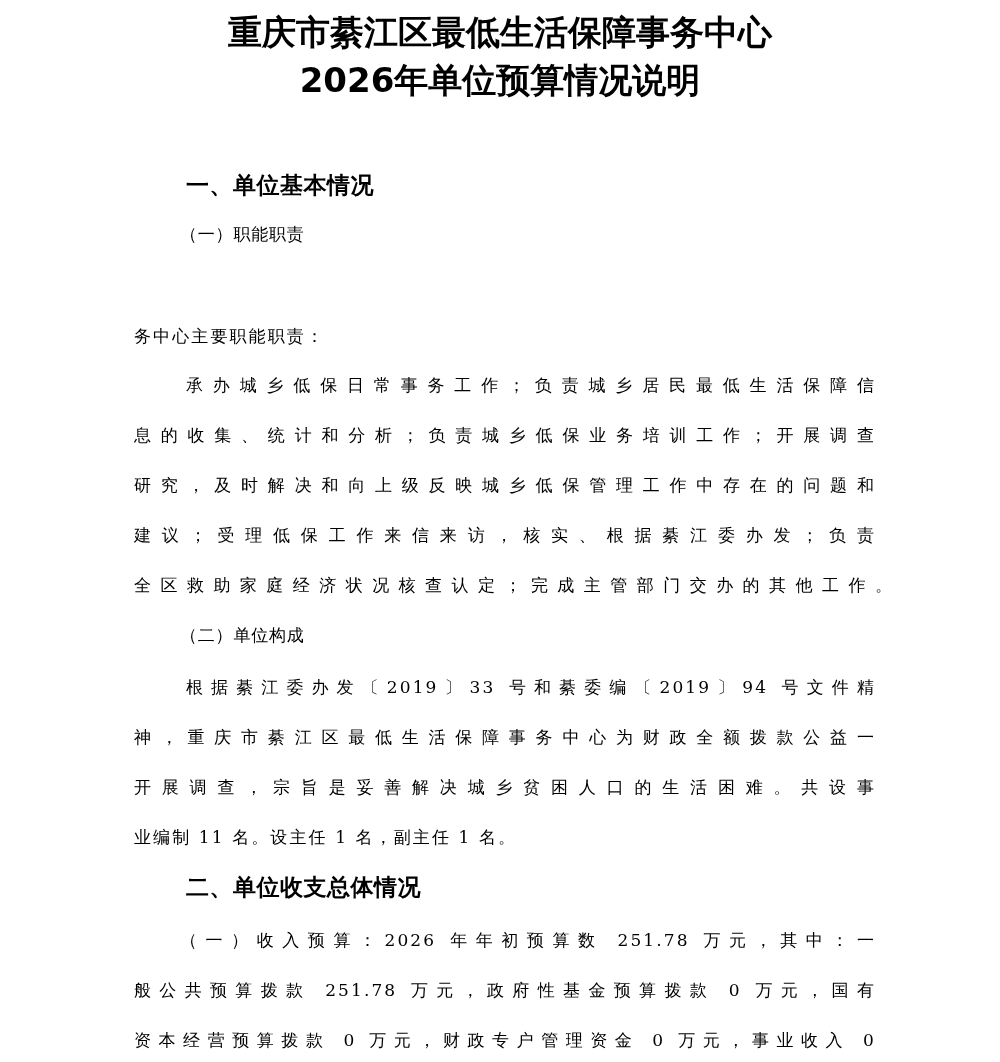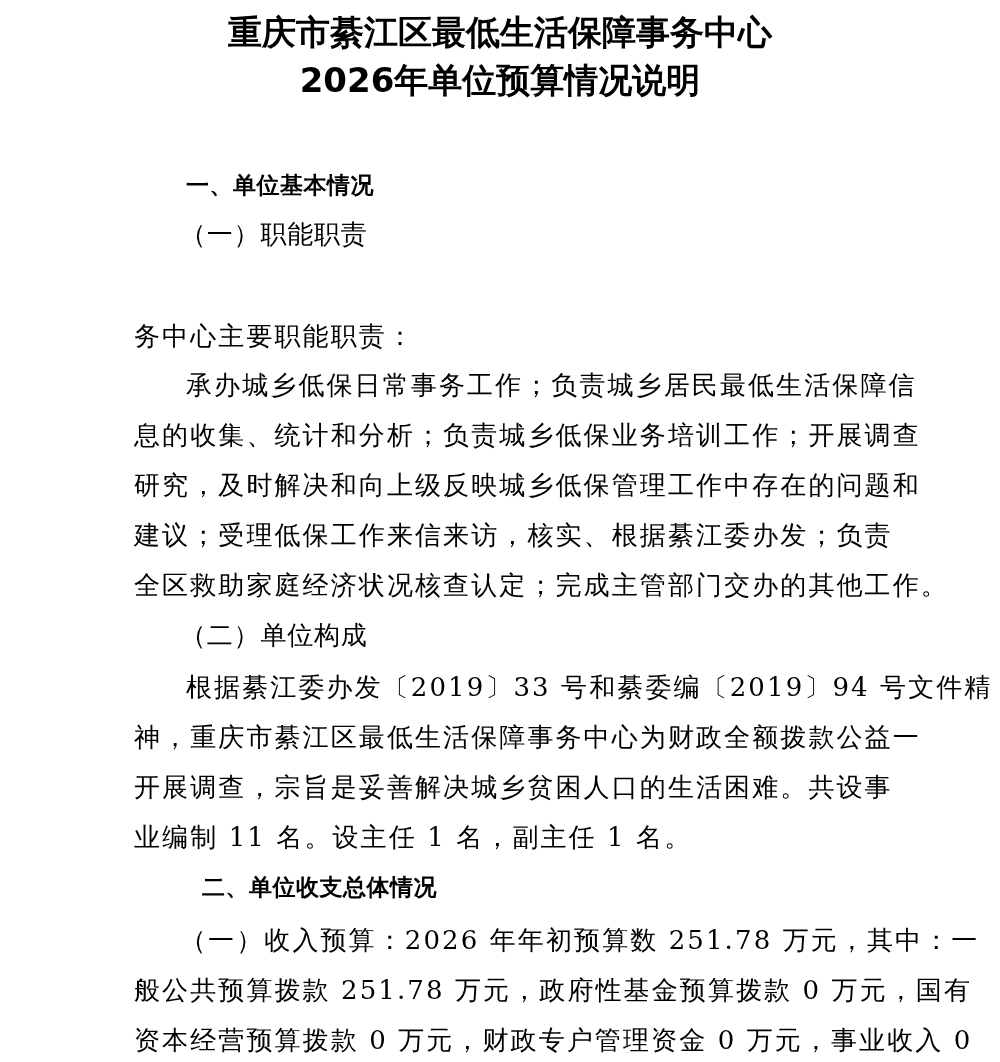--- a/index.html
+++ b/index.html
@@ -33,21 +33,21 @@
       line-height: 40px;
       letter-spacing: 0px;
     }
     .title.t1 { top: 12px; }
     .title.t2 { top: 60px; }
 
     .line {
       position: absolute;
       left: 134px;
       width: 760px;
-      font-size: 26px;
+      font-size: 17px;
       line-height: 30px;
       white-space: nowrap;
       letter-spacing: 2.1px;
     }
     .indent { left: 186px; width: 710px; }
     .h1 {
       font-family: "DejaVu Sans", "Liberation Sans", sans-serif;
       font-weight: bold;
       font-size: 23px;
       letter-spacing: 0.5px;
@@ -80,19 +80,19 @@
   <div class="line justify" style="top:520px; width:742px;">建议；受理低保工作来信来访，核实、根据綦江委办发；负责</div>
   <div class="line justify" style="top:570px; width:760px;">全区救助家庭经济状况核查认定；完成主管部门交办的其他工作。</div>
 
   <div class="line indent h2" style="top:620px; left:180px;">（二）单位构成</div>
 
   <div class="line indent justify" style="top:672px; width:690px;">根据綦江委办发〔2019〕33 号和綦委编〔2019〕94 号文件精</div>
   <div class="line justify" style="top:722px; width:742px;">神，重庆市綦江区最低生活保障事务中心为财政全额拨款公益一</div>
   <div class="line justify" style="top:772px; width:742px;">开展调查，宗旨是妥善解决城乡贫困人口的生活困难。共设事</div>
   <div class="line" style="top:822px;">业编制 11 名。设主任 1 名，副主任 1 名。</div>
 
-  <div class="line indent h1" style="top:872px;margin-left:16px;">二、单位收支总体情况</div>
+  <div class="line indent h1" style="top:872px;">二、单位收支总体情况</div>
 
   <div class="line indent justify" style="top:925px; left:180px; width:696px;">（一）收入预算：2026 年年初预算数 251.78 万元，其中：一</div>
   <div class="line justify" style="top:975px; width:742px;">般公共预算拨款 251.78 万元，政府性基金预算拨款 0 万元，国有</div>
   <div class="line justify" style="top:1025px; width:742px;">资本经营预算拨款 0 万元，财政专户管理资金 0 万元，事业收入 0</div>
 
 </div>
 
 </body></html>

